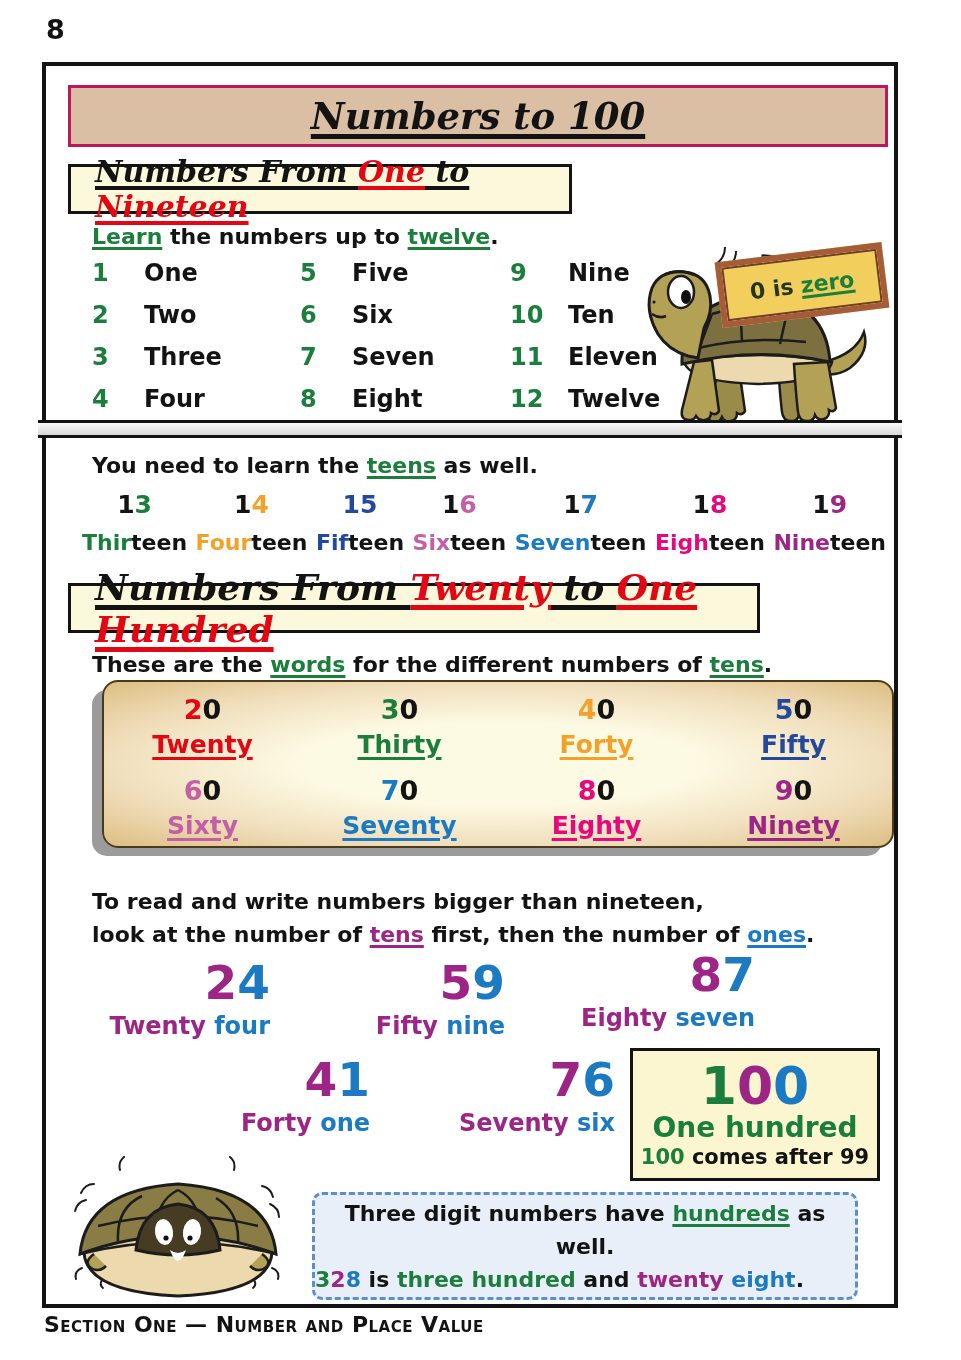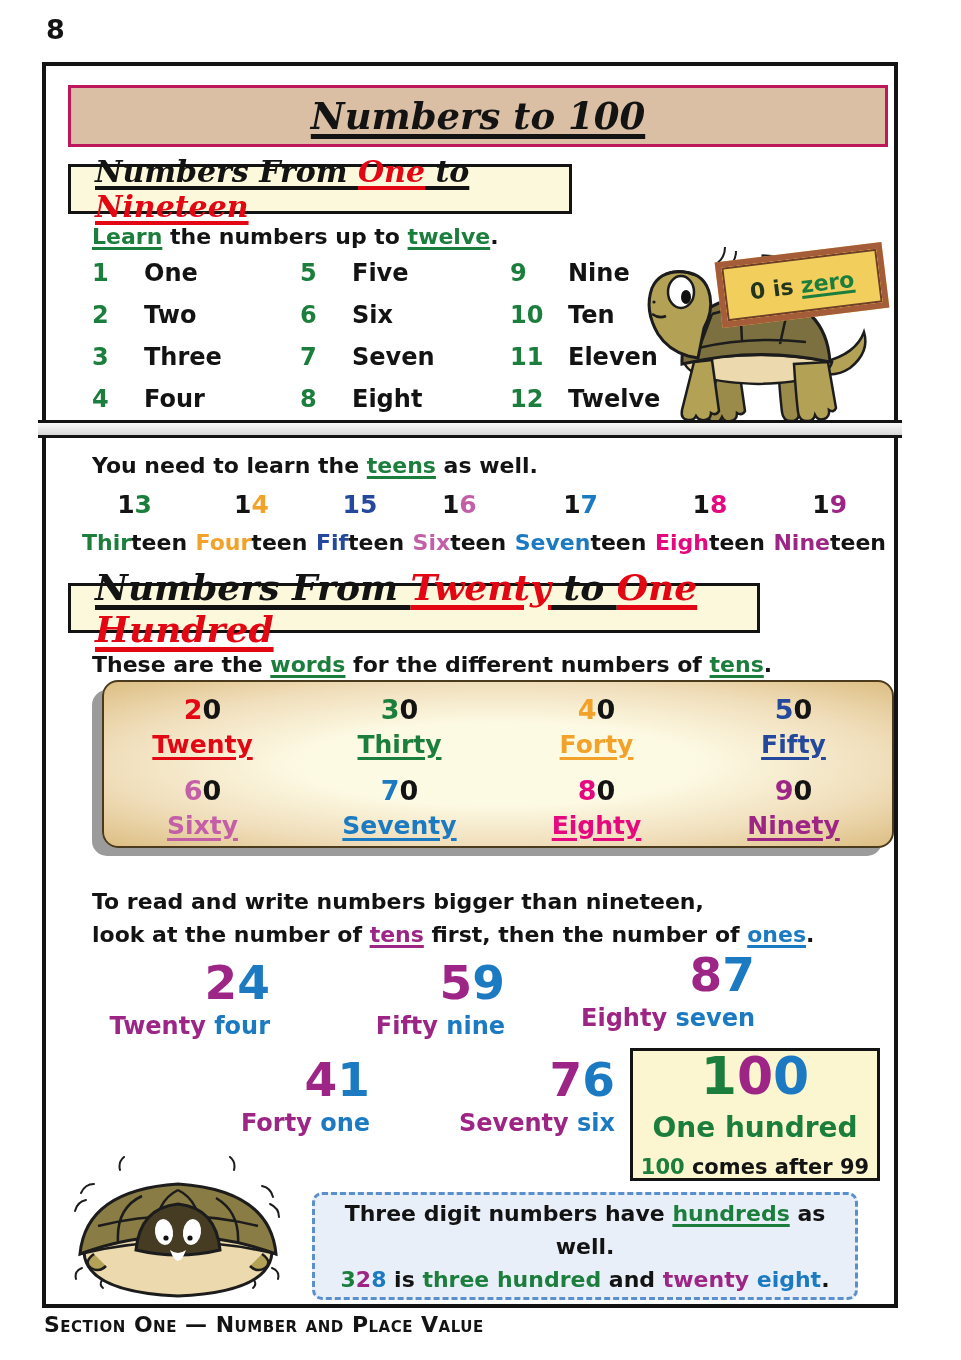--- a/index.html
+++ b/index.html
@@ -59,28 +59,28 @@
   .example{display:flex;flex-direction:column;align-items:flex-end;}
   .example .en{font-size:47px;font-weight:bold;line-height:50px;}
   .example .ew{font-size:24px;font-weight:bold;margin-top:4px;}
   .ex-0{left:95px;top:958px;width:175px;}
   .ex-1{left:330px;top:958px;width:175px;}
   .ex-2{left:560px;top:950px;width:195px;}
   .ex-3{left:195px;top:1055px;width:175px;}
   .ex-4{left:440px;top:1055px;width:175px;}
 
   .hundred-box{left:630px;top:1048px;width:250px;height:133px;background:#fbf6cf;border:3px solid #131313;
-    box-sizing:border-box;display:flex;flex-direction:column;align-items:center;justify-content:center;gap:10px;}
+    box-sizing:border-box;display:flex;flex-direction:column;align-items:center;justify-content:center;}
   .hundred-box .hn{font-size:52px;font-weight:bold;line-height:52px;}
   .hundred-box .hw{font-size:28px;font-weight:bold;line-height:32px;}
   .hundred-box .hq{font-size:21px;font-weight:bold;line-height:26px;}
 
   .note-box{left:312px;top:1192px;width:546px;height:108px;background:#e9eff9;
     border:3.5px dashed #5b8fcc;border-radius:10px;box-sizing:border-box;
-    display:flex;flex-direction:column;align-items:center;justify-content:center;}
+    display:flex;flex-direction:column;align-items:flex-start;justify-content:center;}
   .note-box .nl{font-size:22px;font-weight:bold;line-height:33px;text-align:center;}
 
   .zero-sign{left:718px;top:252px;width:168px;height:66px;background:#f2cf5c;
     border:6px solid #a55c39;box-sizing:border-box;transform:rotate(-7deg);
     display:flex;align-items:center;justify-content:center;box-shadow:inset 0 0 0 2px #6e3f28;}
   .zero-sign .zt{font-size:22px;font-weight:bold;color:#23351f;}
   .zero-sign .zt .c-green{color:#1b7e3c;}
 
   .footer-line{left:44px;top:1312px;font-size:22px;font-weight:bold;font-variant:small-caps;letter-spacing:0.5px;}
 

